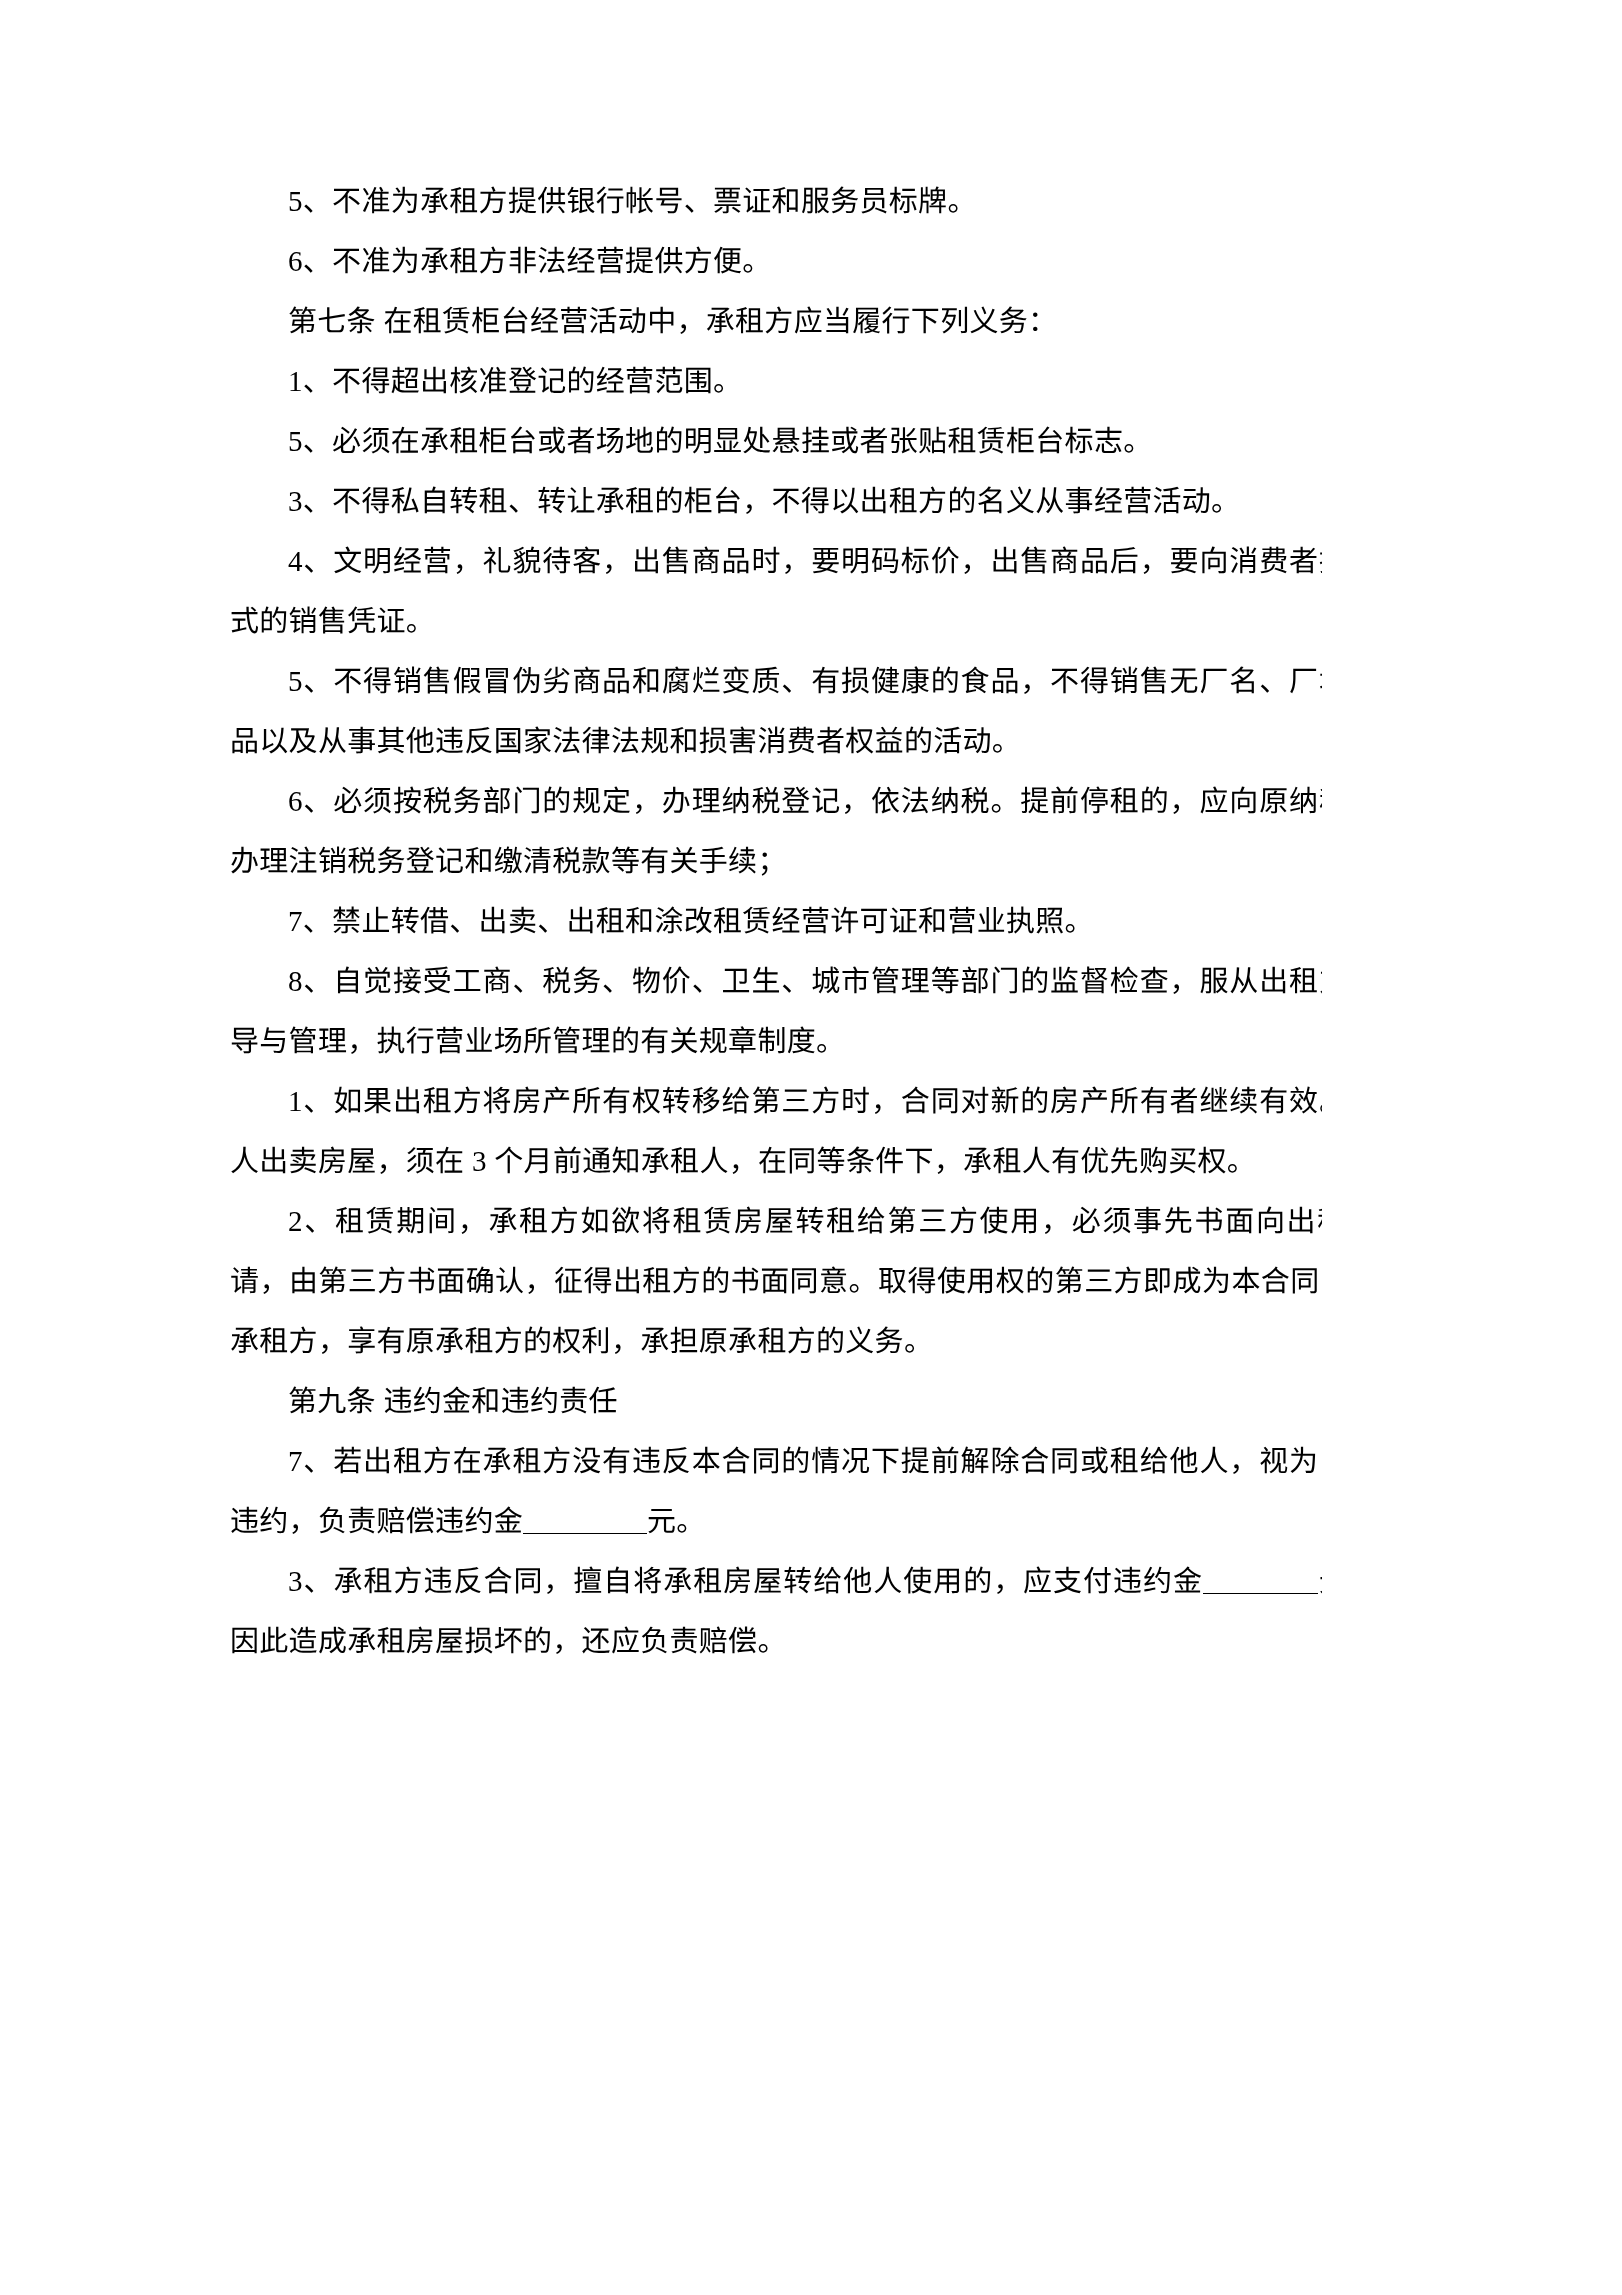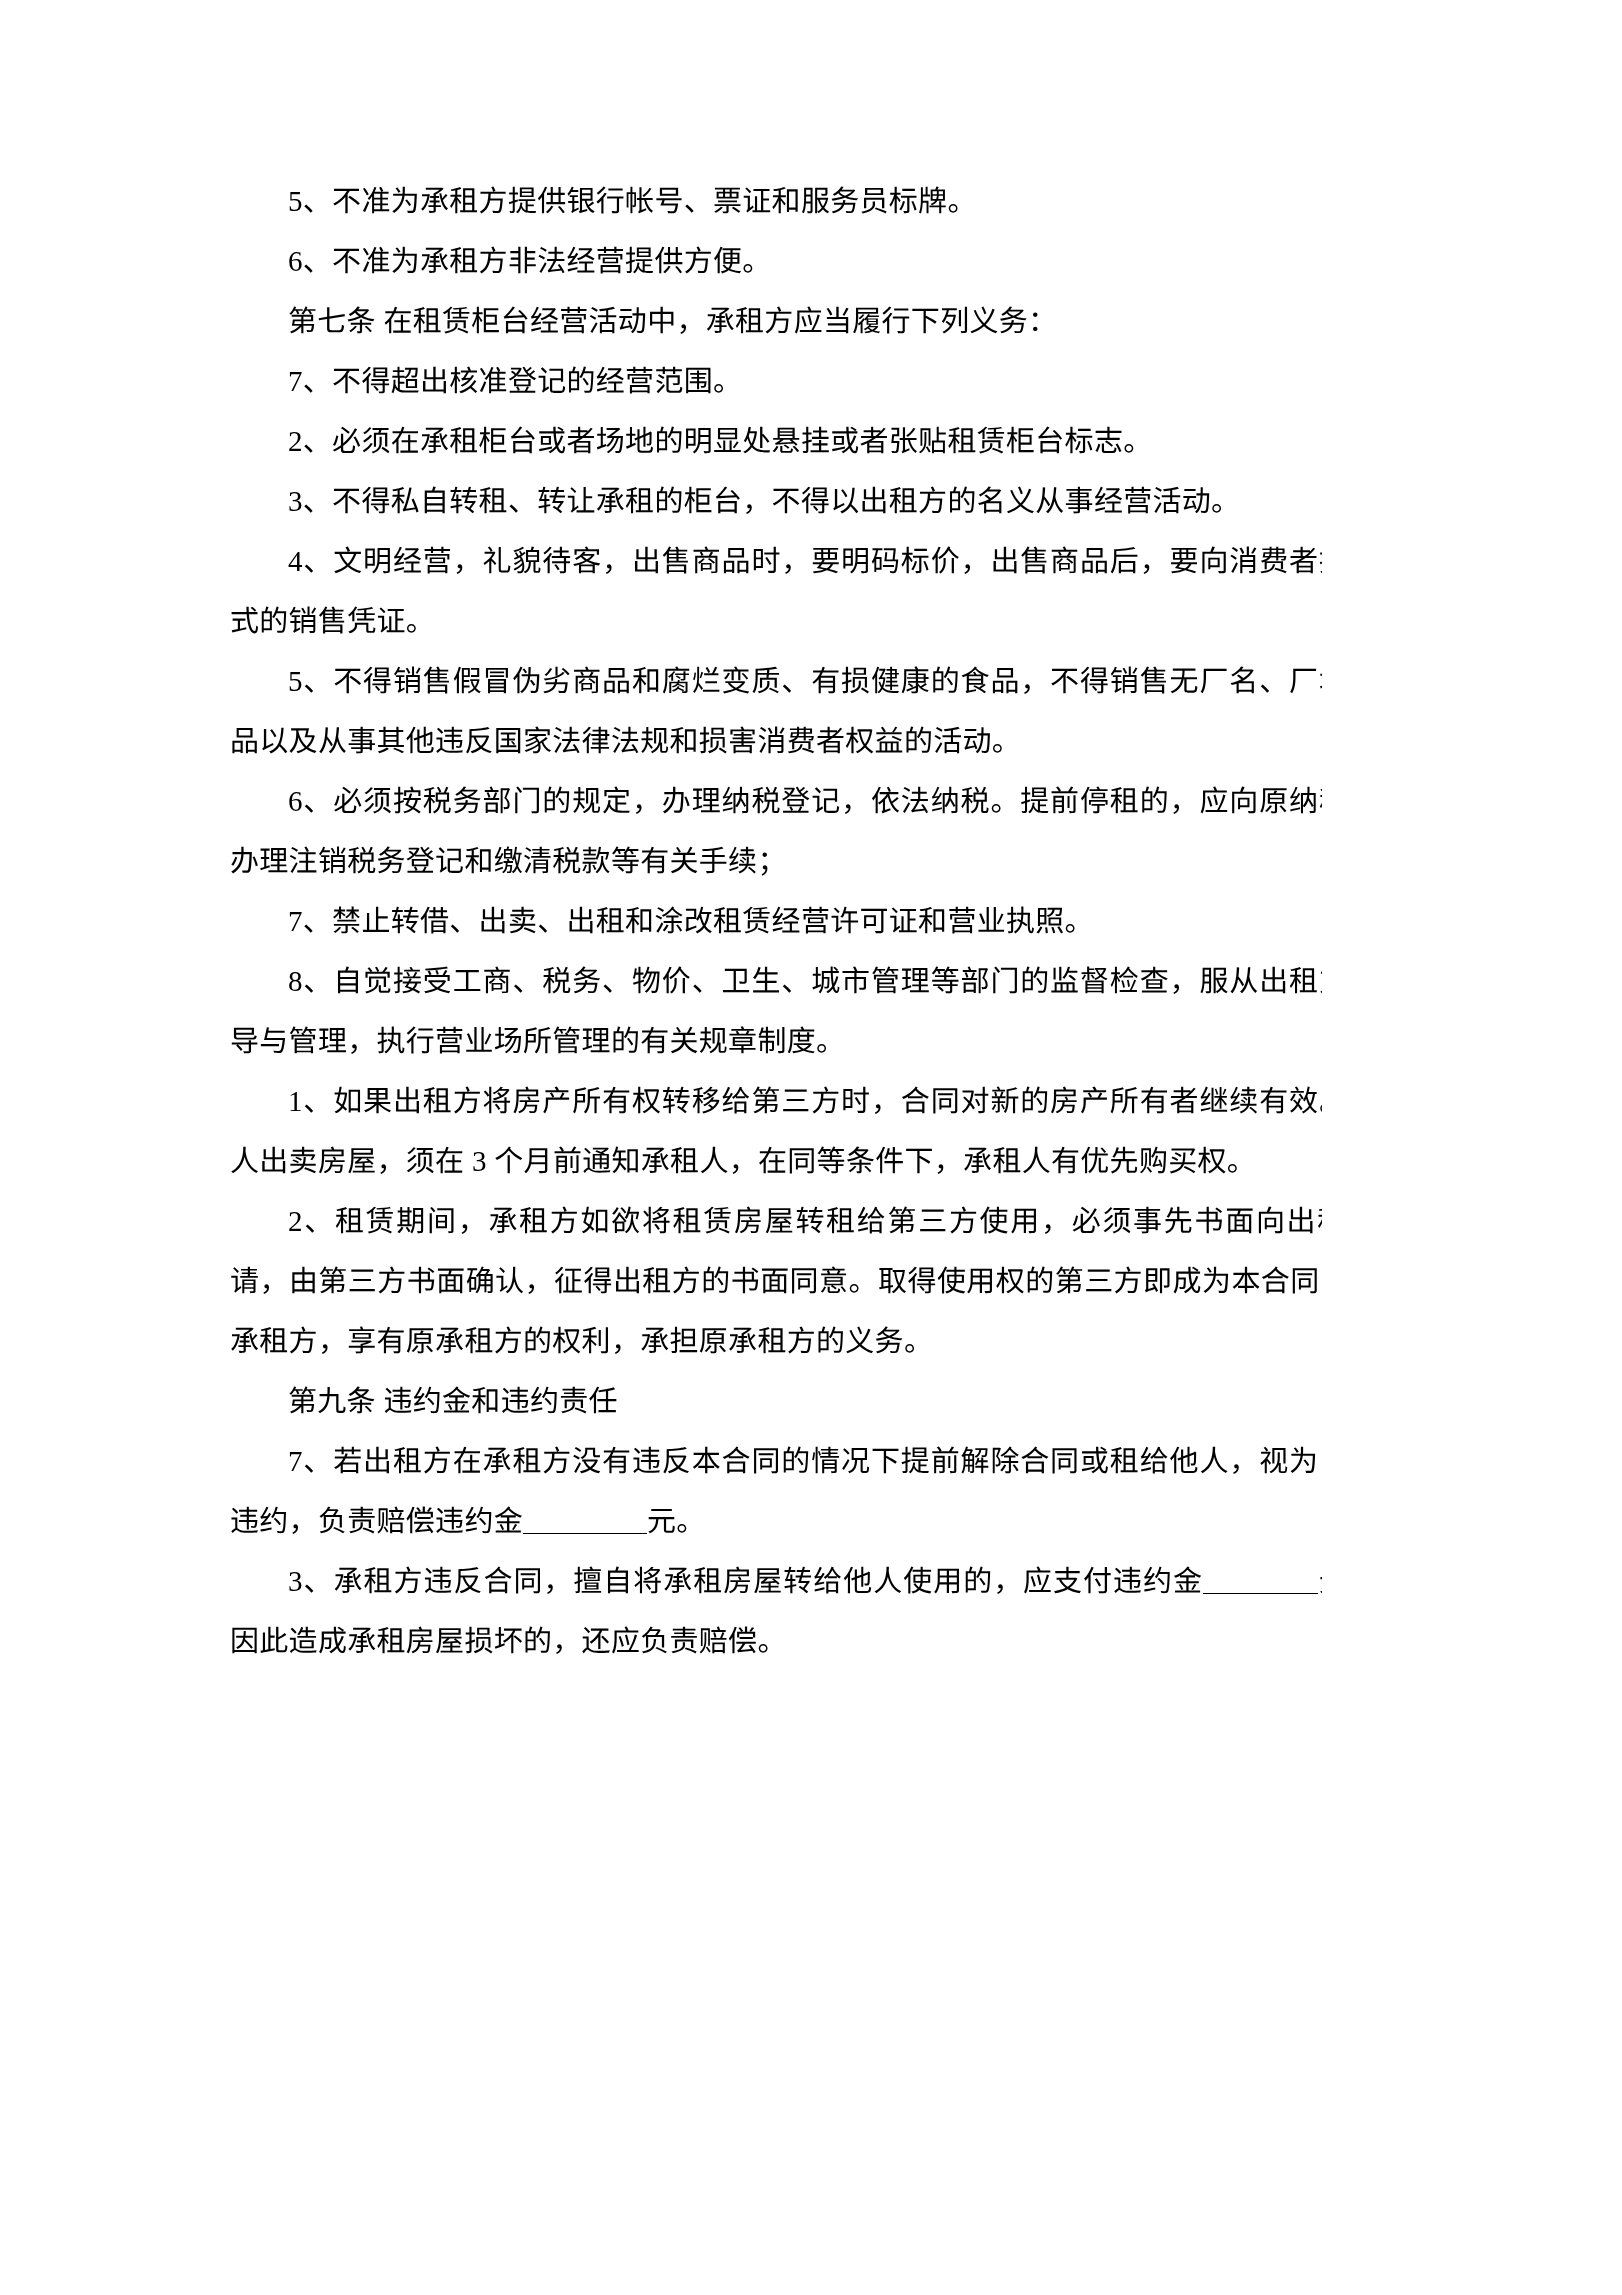--- a/index.html
+++ b/index.html
@@ -53,22 +53,22 @@
 </style>
 </head>
 <body>
 
 <div class="page">
   <div class="content">
 
     <p class="indent">5、不准为承租方提供银行帐号、票证和服务员标牌。</p>
     <p class="indent">6、不准为承租方非法经营提供方便。</p>
     <p class="indent">第七条  在租赁柜台经营活动中，承租方应当履行下列义务：</p>
-    <p class="indent">7、不得超出核准登记的经营范围。</p>
-    <p class="indent">2、必须在承租柜台或者场地的明显处悬挂或者张贴租赁柜台标志。</p>
+    <p class="indent">1、不得超出核准登记的经营范围。</p>
+    <p class="indent">5、必须在承租柜台或者场地的明显处悬挂或者张贴租赁柜台标志。</p>
     <p class="indent">3、不得私自转租、转让承租的柜台，不得以出租方的名义从事经营活动。</p>
     <p class="indent">4、文明经营，礼貌待客，出售商品时，要明码标价，出售商品后，要向消费者提供正式的销售凭证。</p>
     <p class="indent">5、不得销售假冒伪劣商品和腐烂变质、有损健康的食品，不得销售无厂名、厂址的商品以及从事其他违反国家法律法规和损害消费者权益的活动。</p>
     <p class="indent">6、必须按税务部门的规定，办理纳税登记，依法纳税。提前停租的，应向原纳税机关办理注销税务登记和缴清税款等有关手续；</p>
     <p class="indent">7、禁止转借、出卖、出租和涂改租赁经营许可证和营业执照。</p>
     <p class="indent">8、自觉接受工商、税务、物价、卫生、城市管理等部门的监督检查，服从出租方的指导与管理，执行营业场所管理的有关规章制度。</p>
     <p class="indent">1、如果出租方将房产所有权转移给第三方时，合同对新的房产所有者继续有效。承租人出卖房屋，须在 3 个月前通知承租人，在同等条件下，承租人有优先购买权。</p>
     <p class="indent">2、租赁期间，承租方如欲将租赁房屋转租给第三方使用，必须事先书面向出租方申请，由第三方书面确认，征得出租方的书面同意。取得使用权的第三方即成为本合同的当然承租方，享有原承租方的权利，承担原承租方的义务。</p>
     <p class="indent">第九条  违约金和违约责任</p>
 

